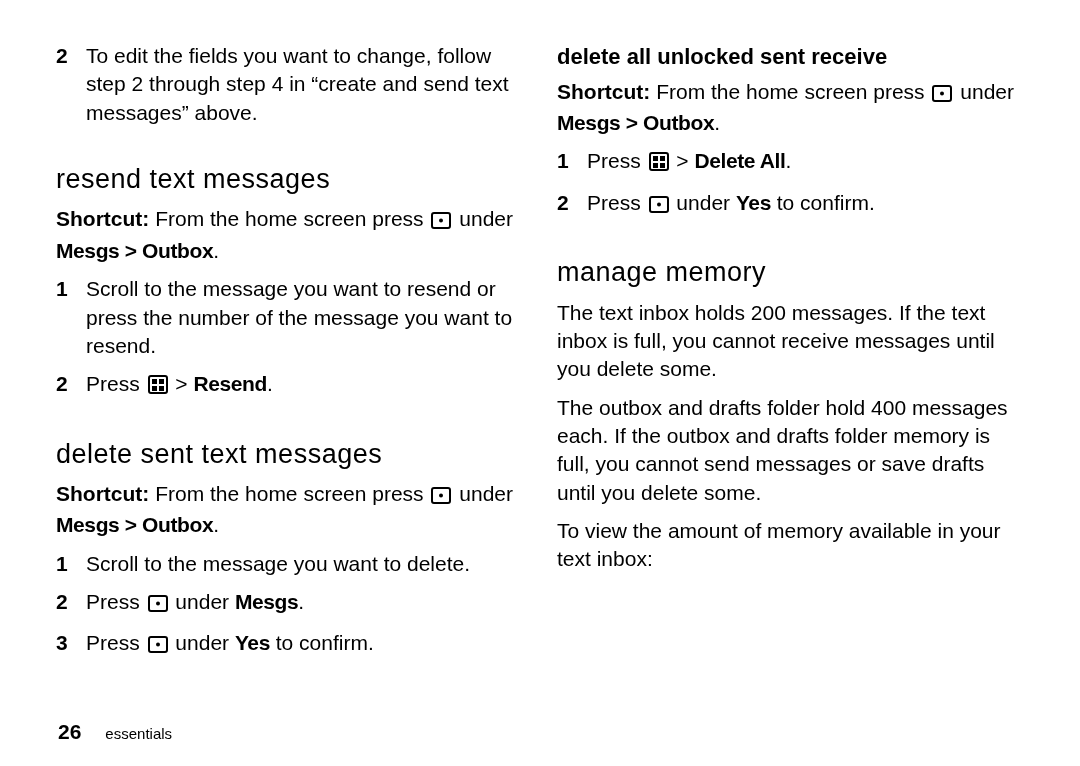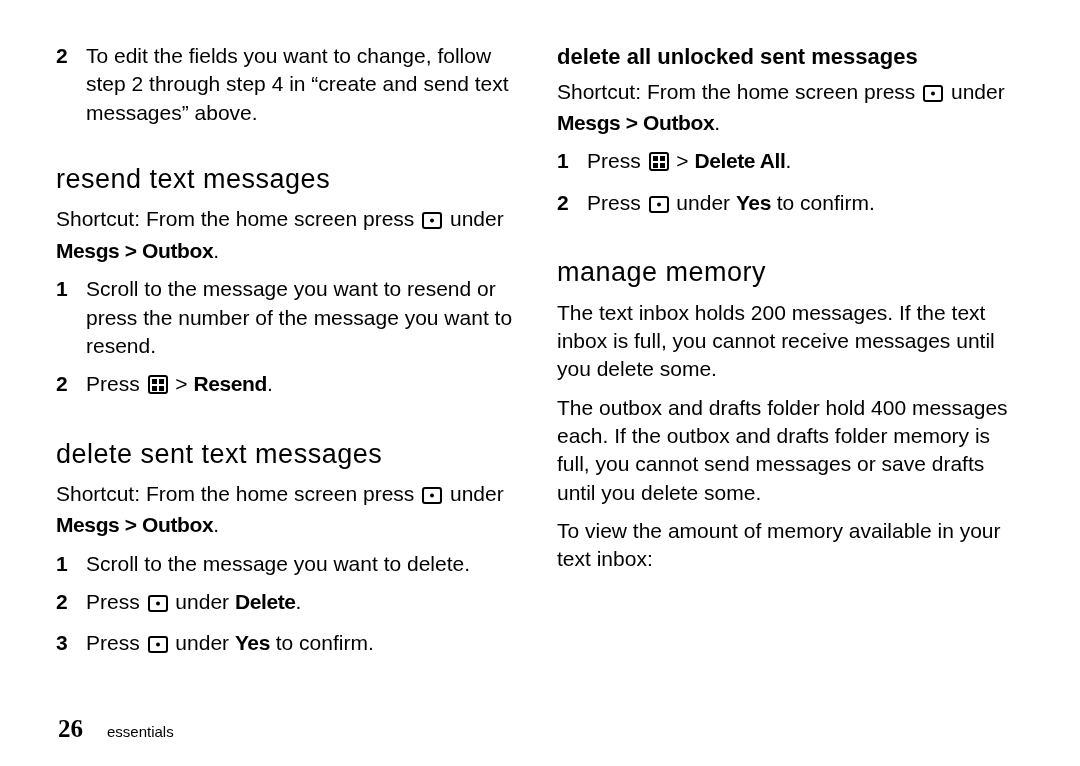--- a/index.html
+++ b/index.html
@@ -30,39 +30,39 @@
       font-weight: 400;
       letter-spacing: 0.5px;
       margin: 24px 0 8px 0;
     }
     h3 {
       font-size: 22px;
       font-weight: 700;
       margin: 0 0 6px 0;
     }
     .para { margin-bottom: 10px; }
-    .bold { font-weight: 400; }
+    .bold { font-weight: 700; }
     .cond { font-family: Arial, Helvetica, sans-serif; font-weight: 700; font-stretch: condensed; letter-spacing: -0.4px; text-align: right; }
     ol { list-style: none; padding: 0; margin: 0; }
     ol li { display: flex; margin-bottom: 10px; }
     ol li .num { font-weight: 700; min-width: 30px; }
     ol li .txt { flex: 1; }
     .icon {
       display: inline-block;
       vertical-align: -3px;
       margin: 0 2px;
     }
     .footer {
       display: flex;
       align-items: baseline;
       gap: 24px;
       margin-top: 12px;
       padding-left: 2px;
     }
-    .pagenum { font-weight: 700; font-size: 25px; font-family: Liberation Serif, serif; }
+    .pagenum { font-weight: 700; font-size: 21px; }
     .section { font-size: 15px; }
   </style>
 </head>
 <body>
 
 <div class="columns">
 
   <div class="col">
     <ol>
       <li>
@@ -108,37 +108,37 @@
       <li>
         <span class="num">1</span>
         <span class="txt">Scroll to the message you want to delete.</span>
       </li>
       <li>
         <span class="num">2</span>
         <span class="txt">
           <span>Press </span><span class="icon"><svg width="20" height="17">
                 <rect x="1" y="1" width="18" height="15" rx="2" fill="none" stroke="#000" stroke-width="2"></rect>
                 <circle cx="10" cy="8.5" r="2" fill="#000"></circle>
-              </svg></span><span> under </span><span class="cond">Delete</span><span>.</span>
+              </svg></span><span> under </span><span class="cond">Mesgs</span><span>.</span>
         </span>
       </li>
       <li>
         <span class="num">3</span>
         <span class="txt">
           <span>Press </span><span class="icon"><svg width="20" height="17">
                 <rect x="1" y="1" width="18" height="15" rx="2" fill="none" stroke="#000" stroke-width="2"></rect>
                 <circle cx="10" cy="8.5" r="2" fill="#000"></circle>
               </svg></span><span> under </span><span class="cond">Yes</span><span> to confirm.</span>
         </span>
       </li>
     </ol>
   </div>
 
   <div class="col">
-    <h3>delete all unlocked sent messages</h3>
+    <h3>delete all unlocked sent receive</h3>
     <p class="para">
       <span class="bold">Shortcut:</span><span> From the home screen press </span><span class="icon"><svg width="20" height="17">
             <rect x="1" y="1" width="18" height="15" rx="2" fill="none" stroke="#000" stroke-width="2"></rect>
             <circle cx="10" cy="8.5" r="2" fill="#000"></circle>
           </svg></span><span> under </span><span class="cond">Mesgs &gt; Outbox</span>.
     </p>
     <ol>
       <li>
         <span class="num">1</span>
         <span class="txt">

